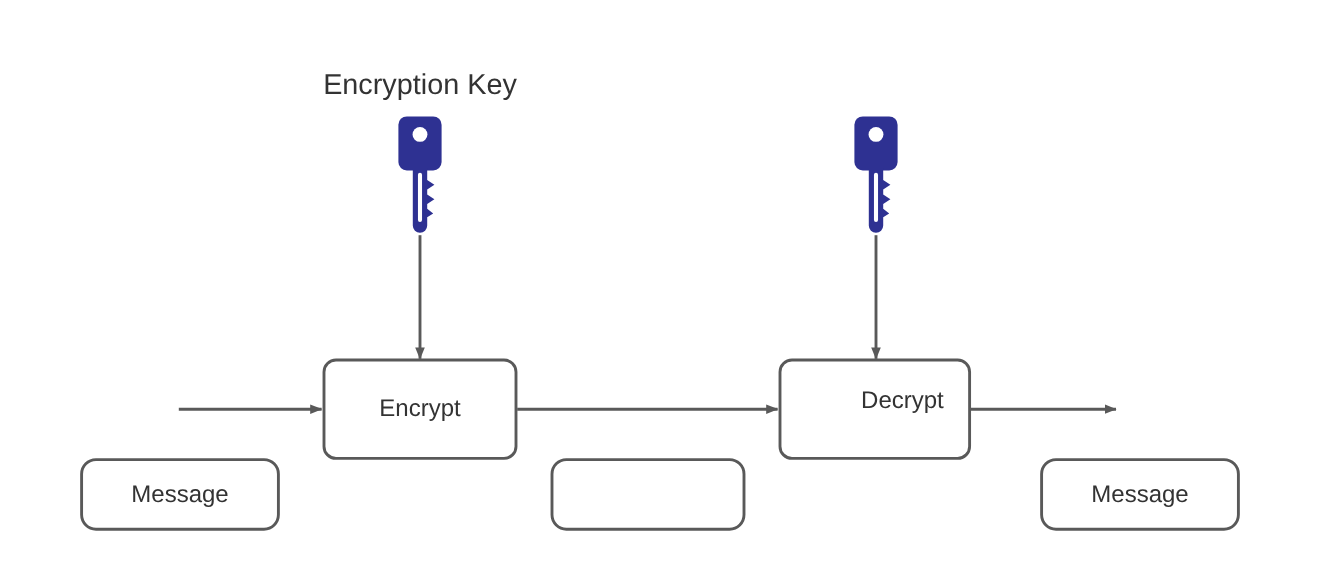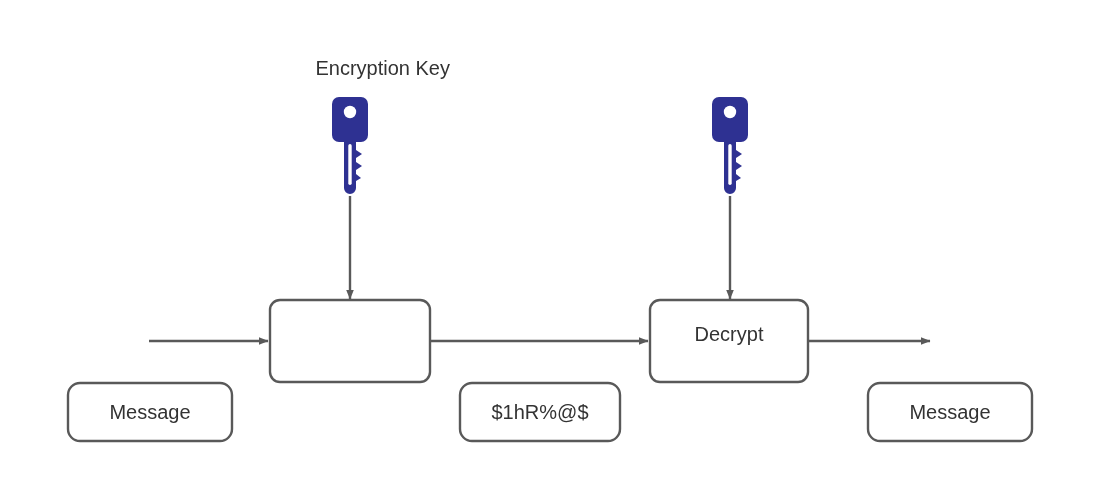--- a/index.html
+++ b/index.html
@@ -32,22 +32,22 @@
     justify-content: center;
     color: #333333;
     font-size: 20px;
     line-height: 1.2;
     white-space: nowrap;
     font-family: "Liberation Sans", sans-serif;
   }
   .caption {
     position: absolute;
     color: #333333;
-    font-size: 20px;
-    text-align: right;
+    font-size: 24px;
+    text-align: center;
     white-space: nowrap;
     font-family: "Liberation Sans", sans-serif;
   }
 </style>
 </head>
 <body>
 
 <div id="canvas">
 
   <svg class="svg-layer" viewBox="0 0 1100 484" xmlns="http://www.w3.org/2000/svg">
@@ -116,22 +116,22 @@
                L24,53
                L24,43
                Z" fill="#2E3192"></path>
       <rect x="16.3" y="47" width="3.4" height="41" rx="1.7" ry="1.7" fill="#ffffff"></rect>
     </g>
   </svg>
 
   <div class="caption" style="left:250px; top:57px; width:200px;">Encryption Key</div>
 
 
+  <div class="node-label" style="left:270px; top:300px; width:160px; height:82px;">Encrypt</div>
 
-  <div class="node-label" style="left:650px; top:300px; width:158px; height:68px;">Decrypt</div>
+  <div class="node-label" style="left:673px; top:300px; width:158px; height:68px;">Decrypt</div>
 
   <div class="node-label" style="left:68px; top:383px; width:164px; height:58px;">Message</div>
 
-  <div class="node-label" style="left:460px; top:383px; width:160px; height:58px;">$1hR%@$</div>
 
   <div class="node-label" style="left:868px; top:383px; width:164px; height:58px;">Message</div>
 
 </div>
 
 </body></html>

